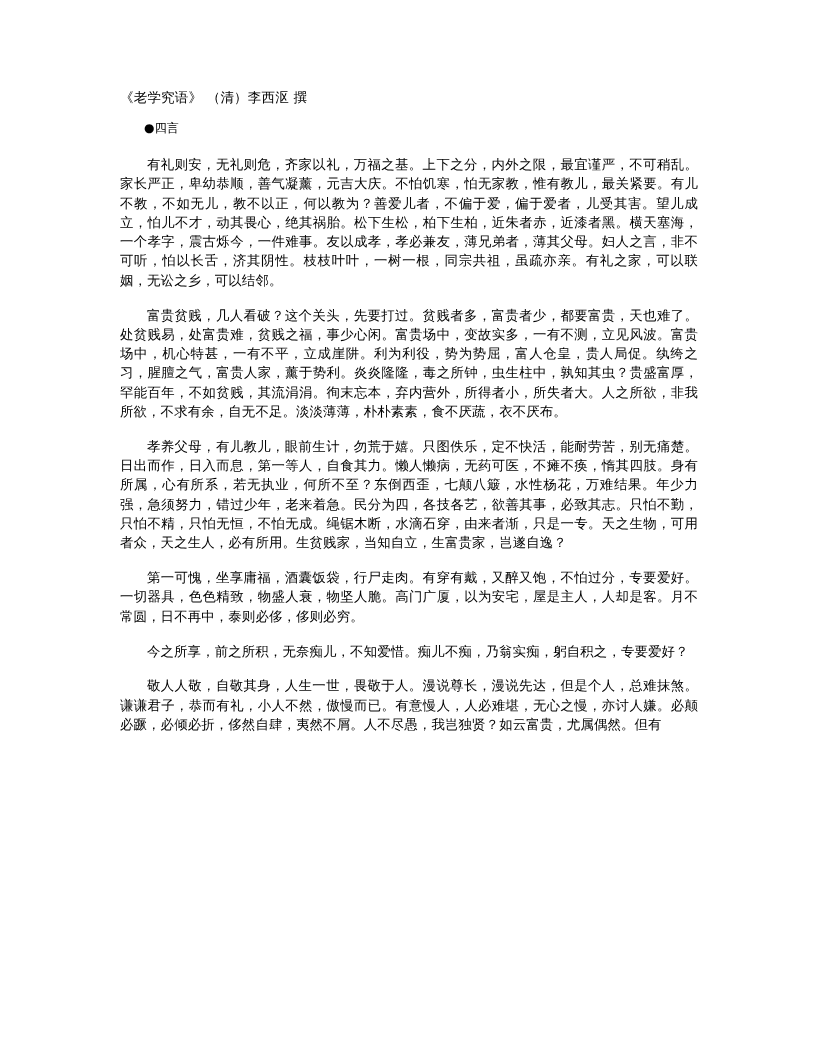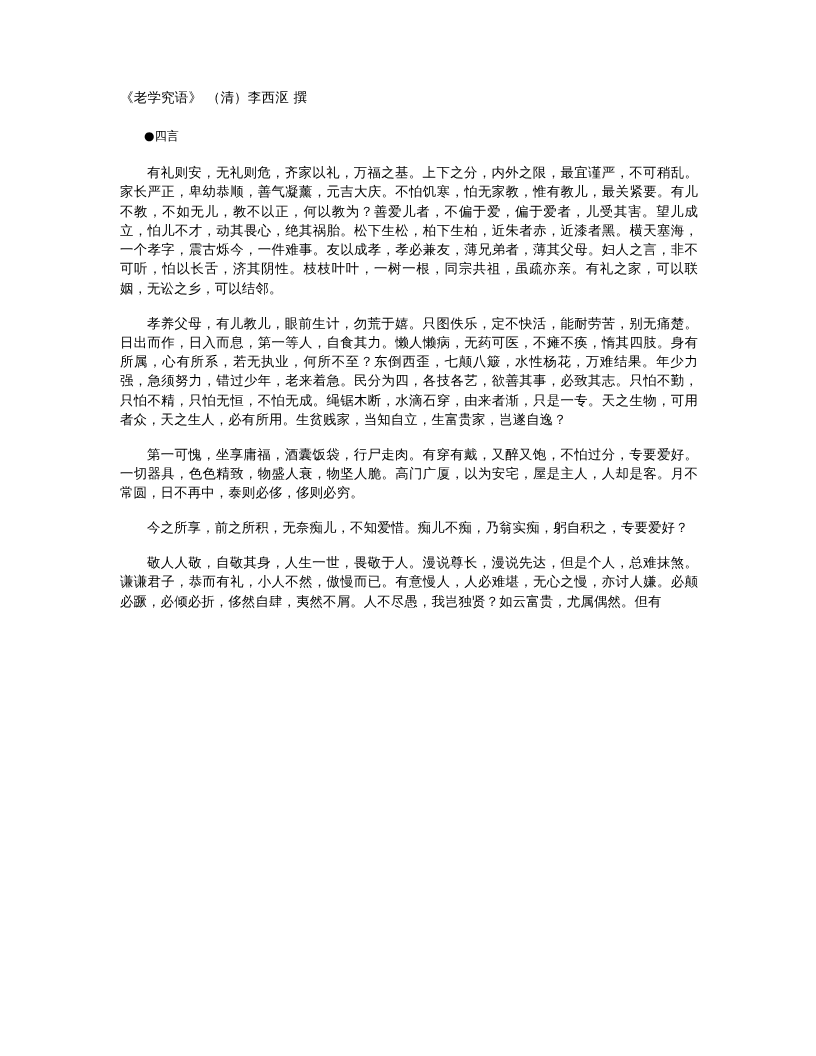--- a/index.html
+++ b/index.html
@@ -25,21 +25,21 @@
   .content {
     position: absolute;
     left: 120px;
     top: 88px;
     width: 578px;
   }
   .doc-title {
     font-size: 13.5px;
     line-height: 19px;
     letter-spacing: 0.2px;
-    margin: 0 0 20px 0;
+    margin: 0 0 12px 0;
     white-space: pre;
   }
   .section-heading {
     font-size: 12px;
     line-height: 19px;
     letter-spacing: 0.2px;
     margin: 0 0 17px 0;
     padding-left: 24px;
     white-space: pre;
   }
@@ -62,19 +62,20 @@
 <body>
 
 <div class="page">
   <div class="content">
 
     <div class="doc-title">《老学究语》 （清）李西沤 撰</div>
 
     <div class="section-heading">●四言</div>
 
     <p class="para">有礼则安，无礼则危，齐家以礼，万福之基。上下之分，内外之限，最宜谨严，不可稍乱。家长严正，卑幼恭顺，善气凝薰，元吉大庆。不怕饥寒，怕无家教，惟有教儿，最关紧要。有儿不教，不如无儿，教不以正，何以教为？善爱儿者，不偏于爱，偏于爱者，儿受其害。望儿成立，怕儿不才，动其畏心，绝其祸胎。松下生松，柏下生柏，近朱者赤，近漆者黑。横天塞海，一个孝字，震古烁今，一件难事。友以成孝，孝必兼友，薄兄弟者，薄其父母。妇人之言，非不可听，怕以长舌，济其阴性。枝枝叶叶，一树一根，同宗共祖，虽疏亦亲。有礼之家，可以联姻，无讼之乡，可以结邻。</p>
+    <p class="para">富贵贫贱，几人看破？这个关头，先要打过。贫贱者多，富贵者少，都要富贵，天也难了。处贫贱易，处富贵难，贫贱之福，事少心闲。富贵场中，变故实多，一有不测，立见风波。富贵场中，机心特甚，一有不平，立成崖阱。利为利役，势为势屈，富人仓皇，贵人局促。纨绔之习，腥膻之气，富贵人家，薰于势利。炎炎隆隆，毒之所钟，虫生柱中，孰知其虫？贵盛富厚，罕能百年，不如贫贱，其流涓涓。徇末忘本，弃内营外，所得者小，所失者大。人之所欲，非我所欲，不求有余，自无不足。淡淡薄薄，朴朴素素，食不厌蔬，衣不厌布。</p>
     <p class="para">孝养父母，有儿教儿，眼前生计，勿荒于嬉。只图佚乐，定不快活，能耐劳苦，别无痛楚。日出而作，日入而息，第一等人，自食其力。懒人懒病，无药可医，不瘫不痪，惰其四肢。身有所属，心有所系，若无执业，何所不至？东倒西歪，七颠八簸，水性杨花，万难结果。年少力强，急须努力，错过少年，老来着急。民分为四，各技各艺，欲善其事，必致其志。只怕不勤，只怕不精，只怕无恒，不怕无成。绳锯木断，水滴石穿，由来者渐，只是一专。天之生物，可用者众，天之生人，必有所用。生贫贱家，当知自立，生富贵家，岂遂自逸？</p>
     <p class="para">第一可愧，坐享庸福，酒囊饭袋，行尸走肉。有穿有戴，又醉又饱，不怕过分，专要爱好。一切器具，色色精致，物盛人衰，物坚人脆。高门广厦，以为安宅，屋是主人，人却是客。月不常圆，日不再中，泰则必侈，侈则必穷。</p>
     <p class="para">今之所享，前之所积，无奈痴儿，不知爱惜。痴儿不痴，乃翁实痴，躬自积之，专要爱好？</p>
     <p class="para">敬人人敬，自敬其身，人生一世，畏敬于人。漫说尊长，漫说先达，但是个人，总难抹煞。谦谦君子，恭而有礼，小人不然，傲慢而已。有意慢人，人必难堪，无心之慢，亦讨人嫌。必颠必蹶，必倾必折，侈然自肆，夷然不屑。人不尽愚，我岂独贤？如云富贵，尤属偶然。但有</p>
 
   </div>
 </div>
 
 </body></html>

